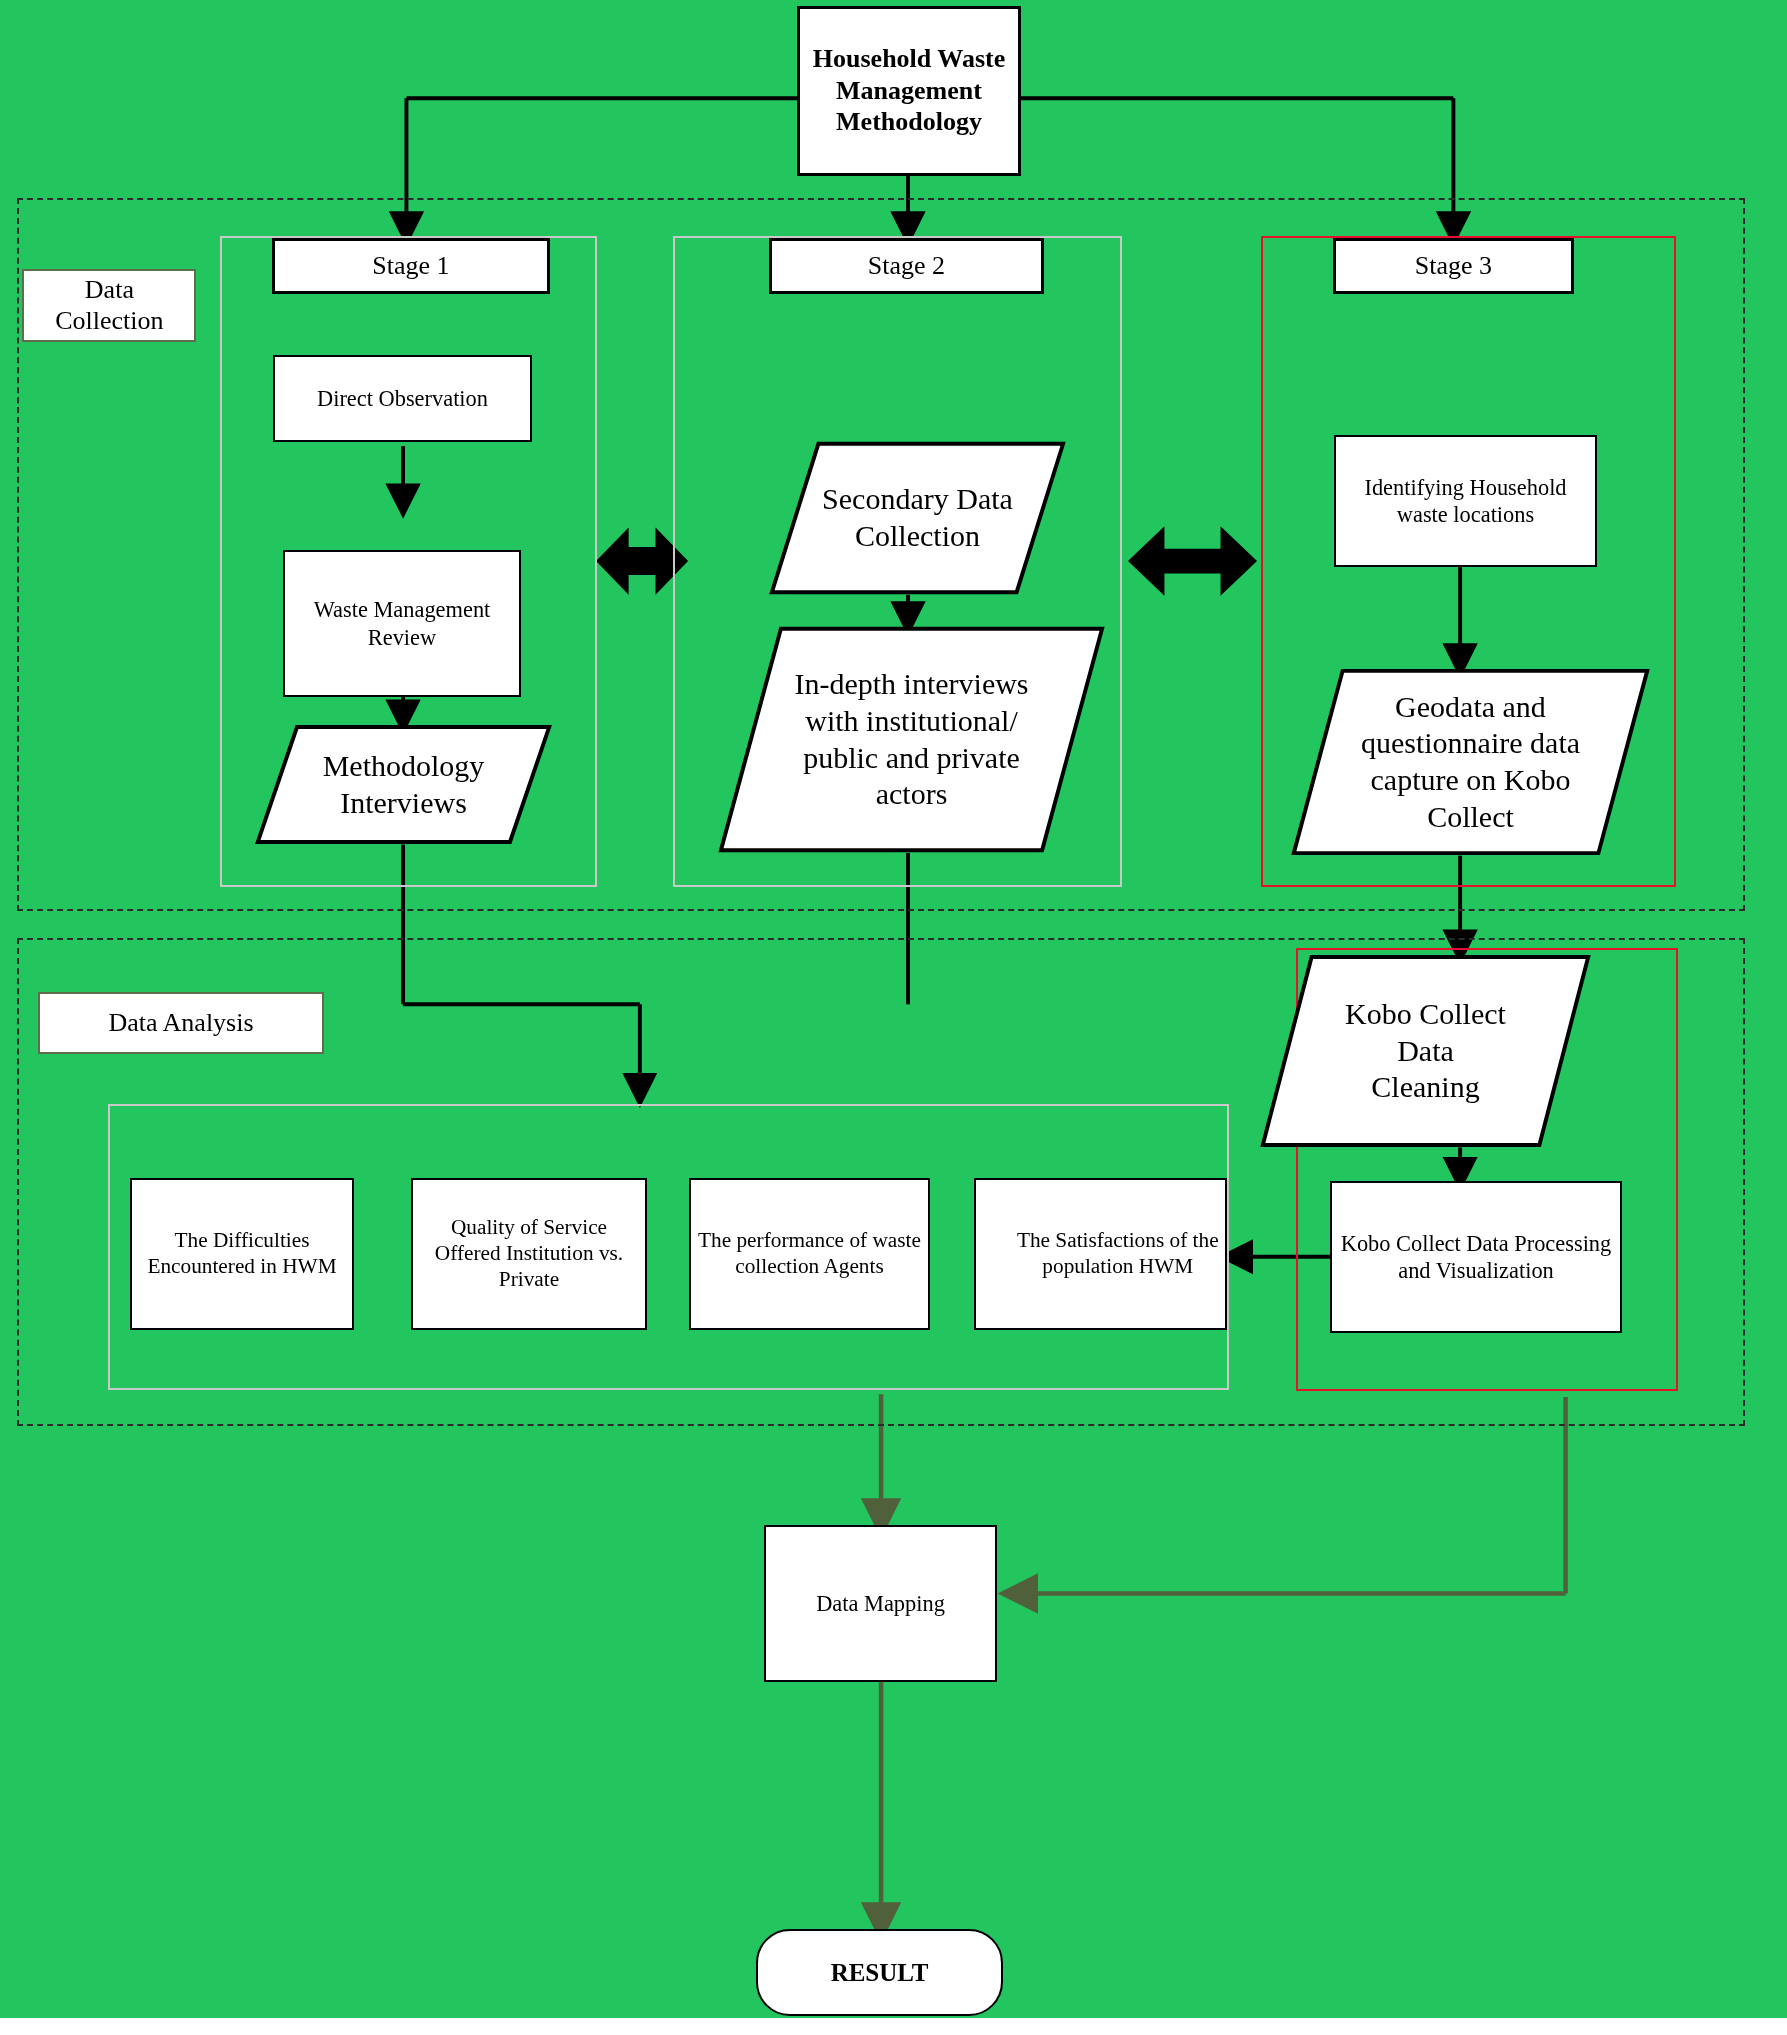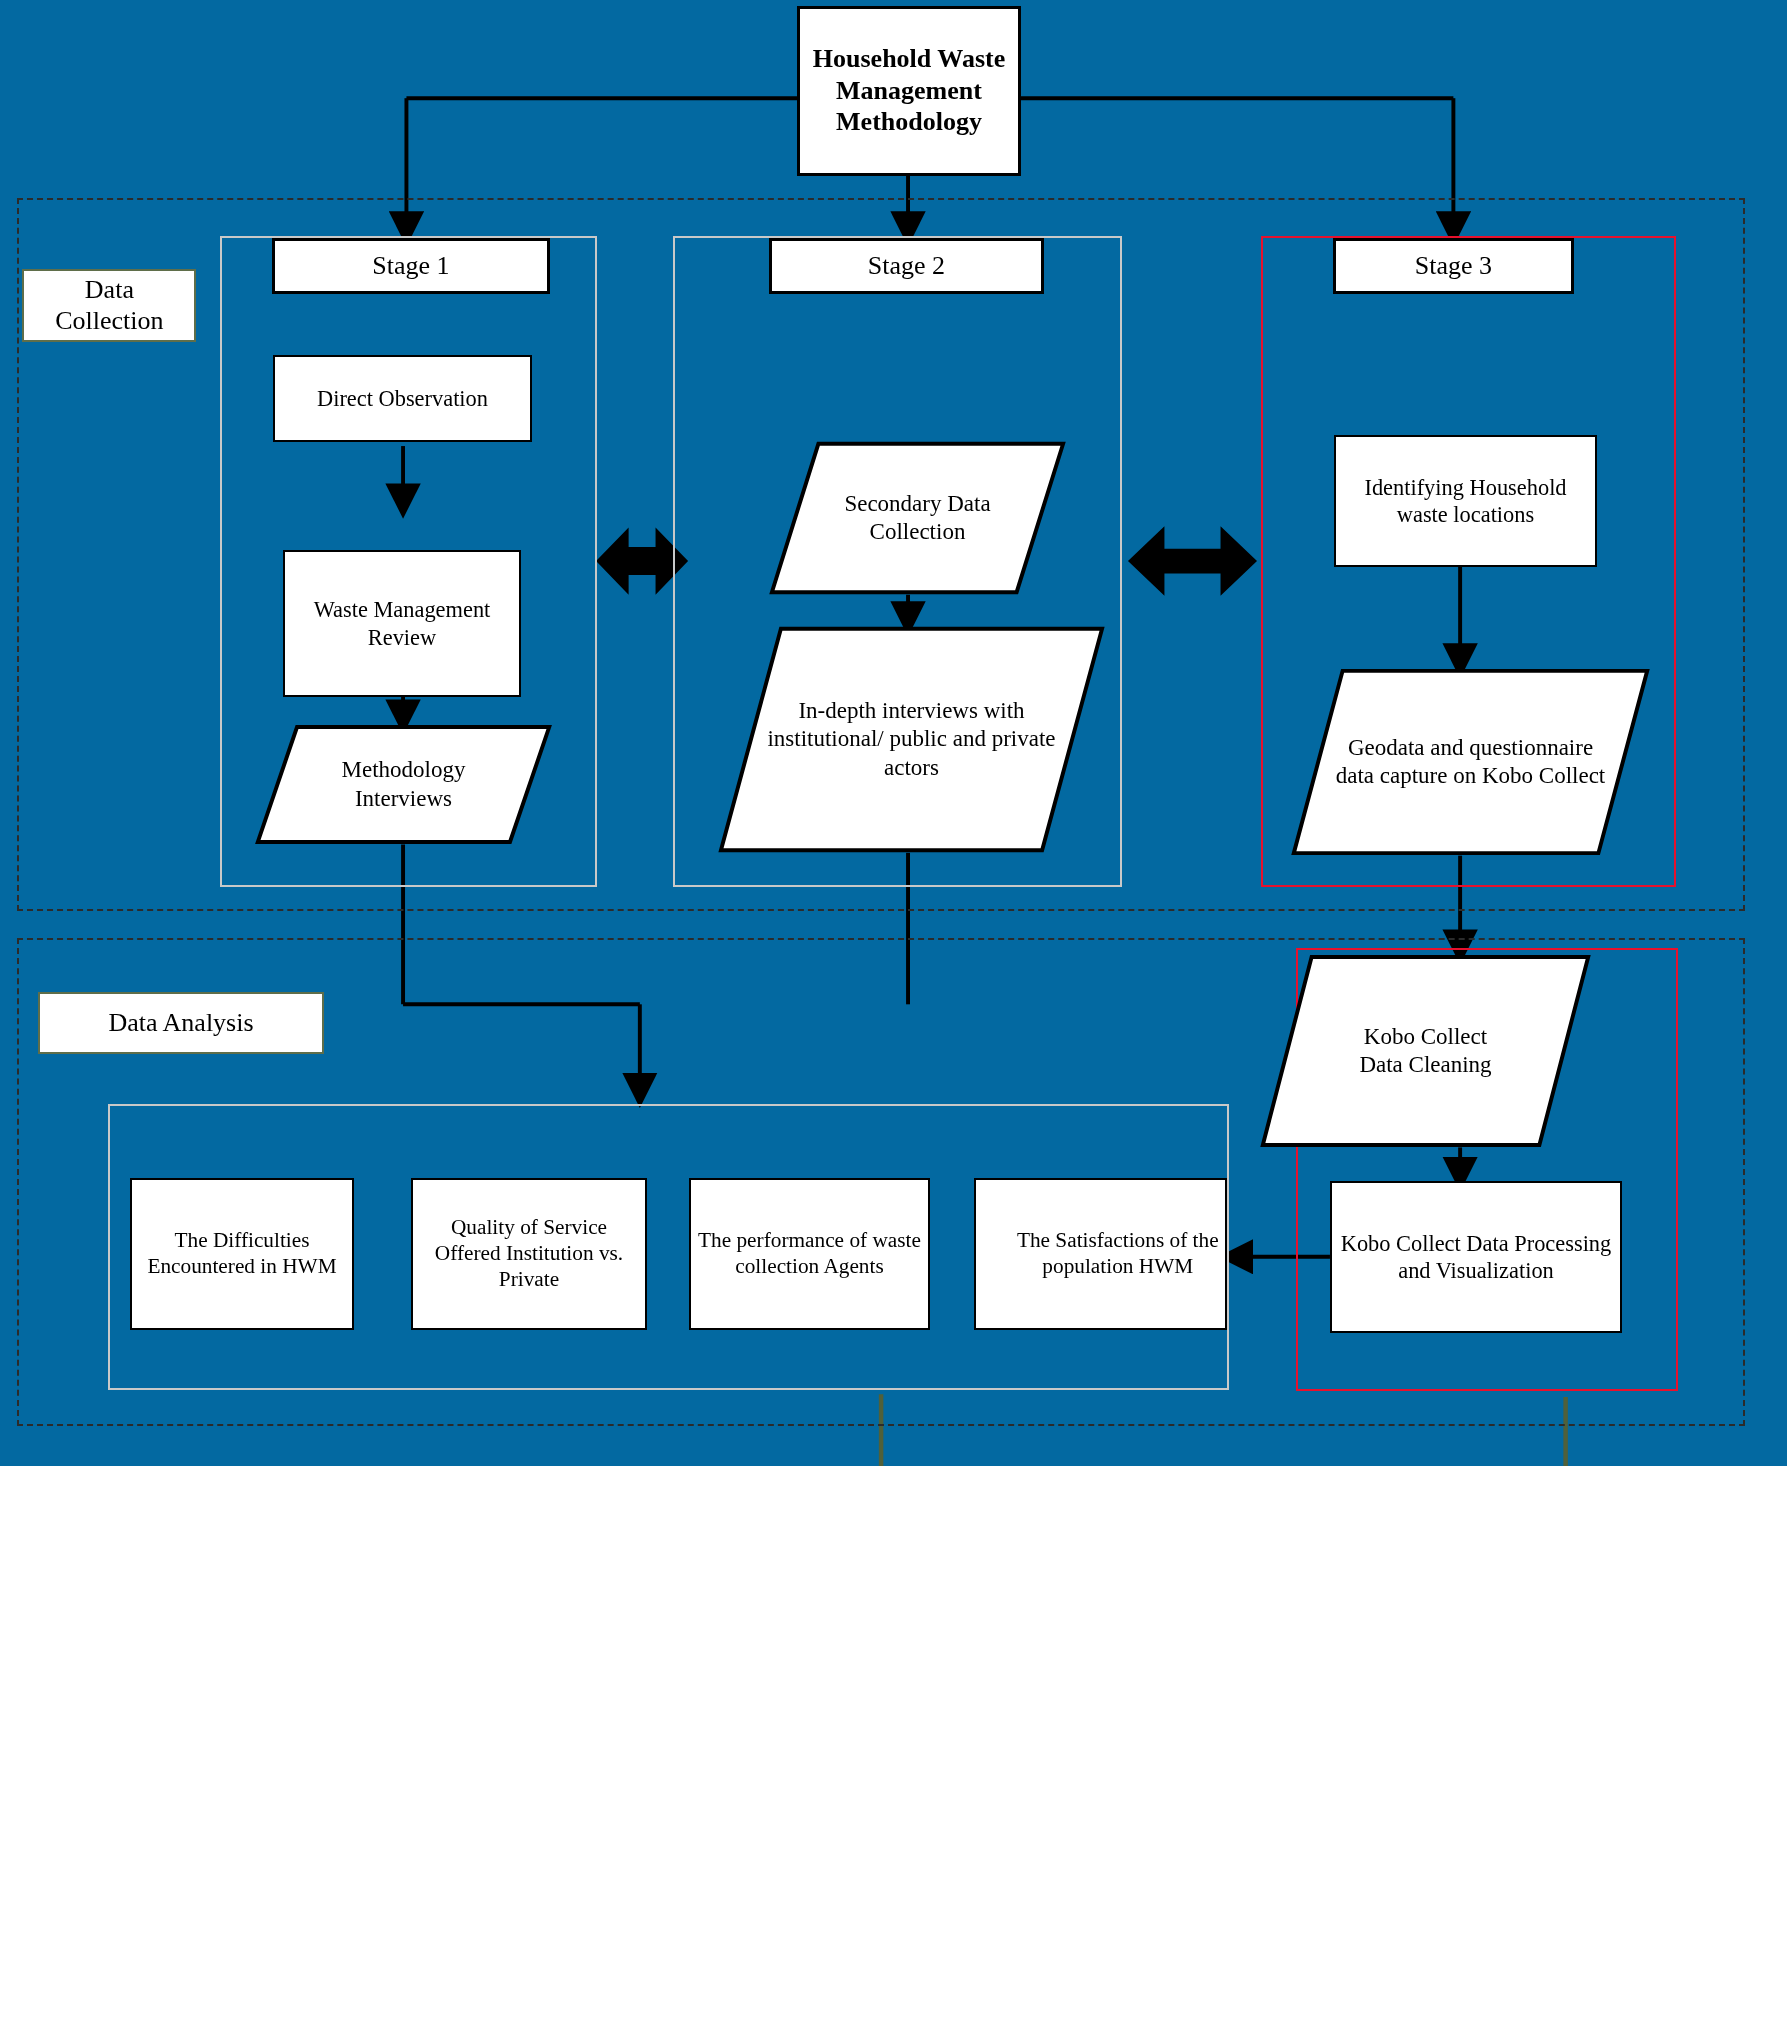--- a/index.html
+++ b/index.html
@@ -7,22 +7,22 @@
     padding: 0;
     background: #ffffff;
   }
   body {
     font-family: "Liberation Serif", serif;
     color: #000;
   }
   #canvas {
     position: relative;
     width: 1788px;
-    height: 1466px;
-    background: #0369a1;
+    height: 2018px;
+    background: #22c55e;
     overflow: hidden;
   }
   .abs { position: absolute; box-sizing: border-box; }
 
   
   .box {
     border: 2.8px solid #000;
     background: #fff;
     display: flex;
     align-items: center;
@@ -71,21 +71,21 @@
   .para-wrap { position: absolute; }
   .para-wrap svg { position: absolute; left: 0; top: 0; }
   .para-text {
     position: absolute;
     left: 0; top: 0;
     width: 100%; height: 100%;
     display: flex;
     align-items: center;
     justify-content: center;
     text-align: center;
-    font-size: 23px;
+    font-size: 30px;
     line-height: 1.22;
     padding: 0 12%;
     box-sizing: border-box;
   }
 
   
   .terminator {
     border: 2.8px solid #000;
     border-radius: 34px;
     background: #fff;

